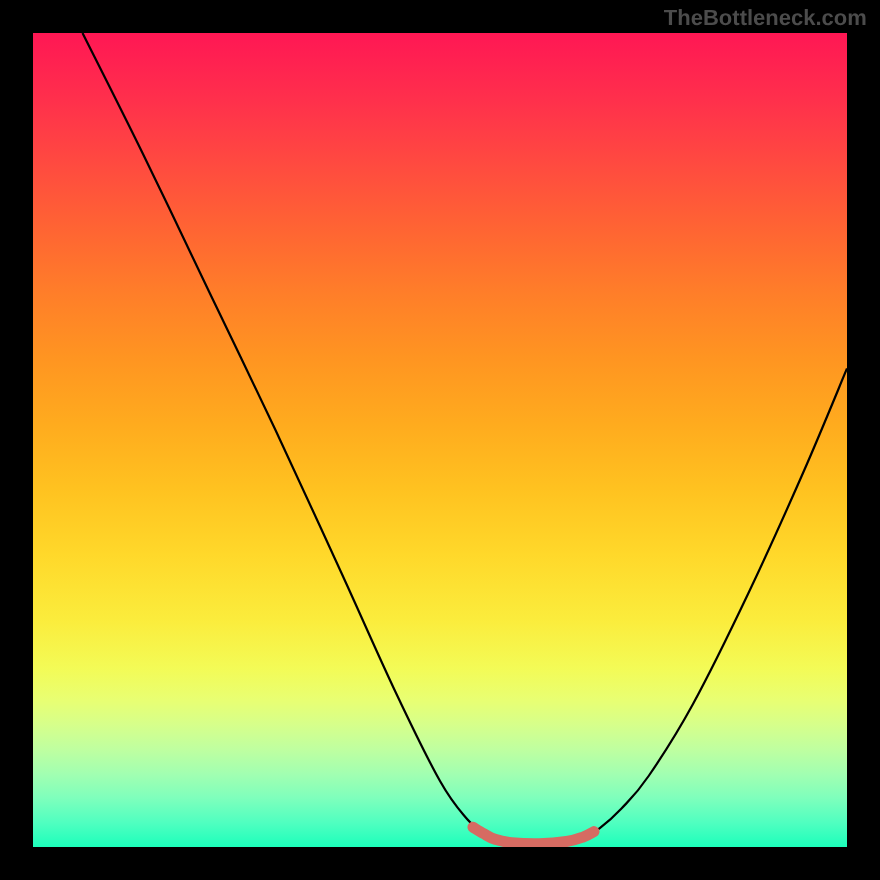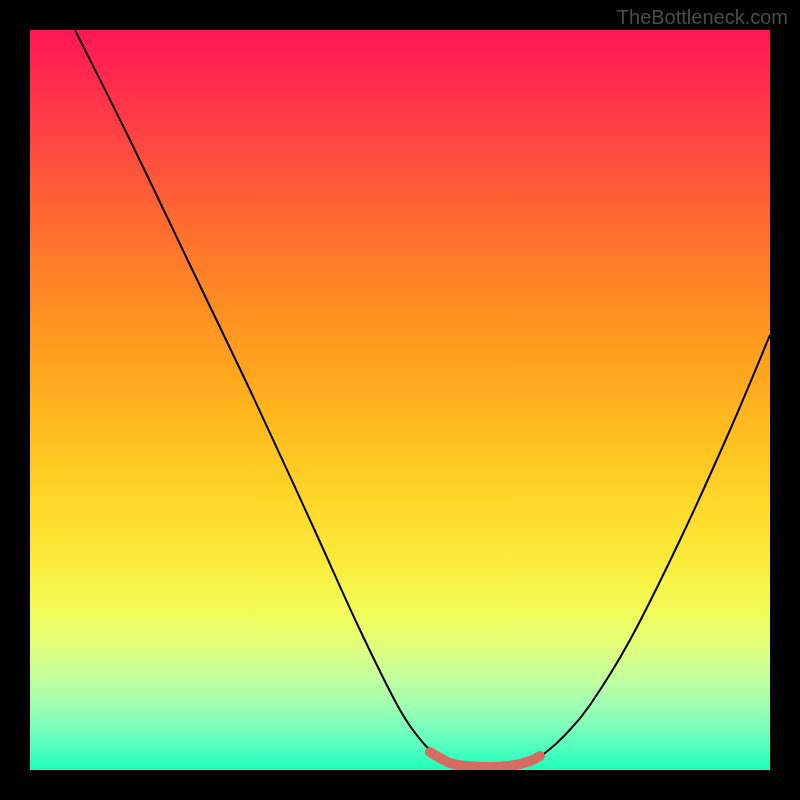--- a/index.html
+++ b/index.html
@@ -13,21 +13,21 @@
       background: #000;
       position: relative;
       font-family: Arial, sans-serif;
     }
     .watermark {
       position: absolute;
       top: 6px;
       right: 12px;
       color: #4c4c4c;
       font-size: 20px;
-      font-weight: 400;
+      font-weight: 700;
       z-index: 10;
     }
     .plot-area {
       position: absolute;
       left: 30px;
       top: 30px;
       width: 740px;
       height: 740px;
     }
     .gradient-bg {

